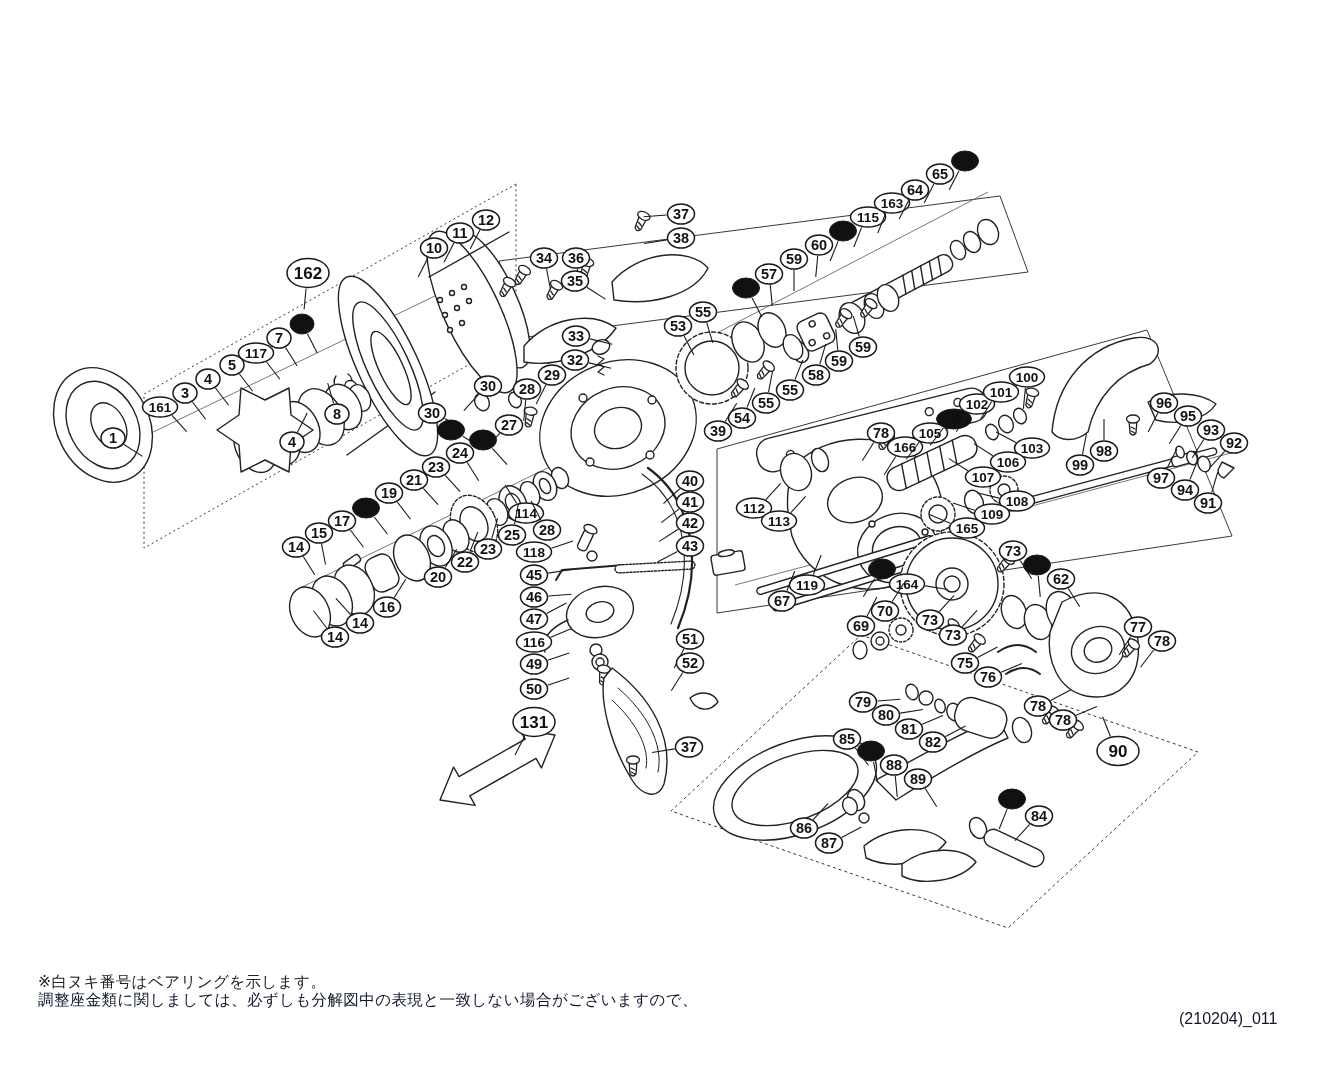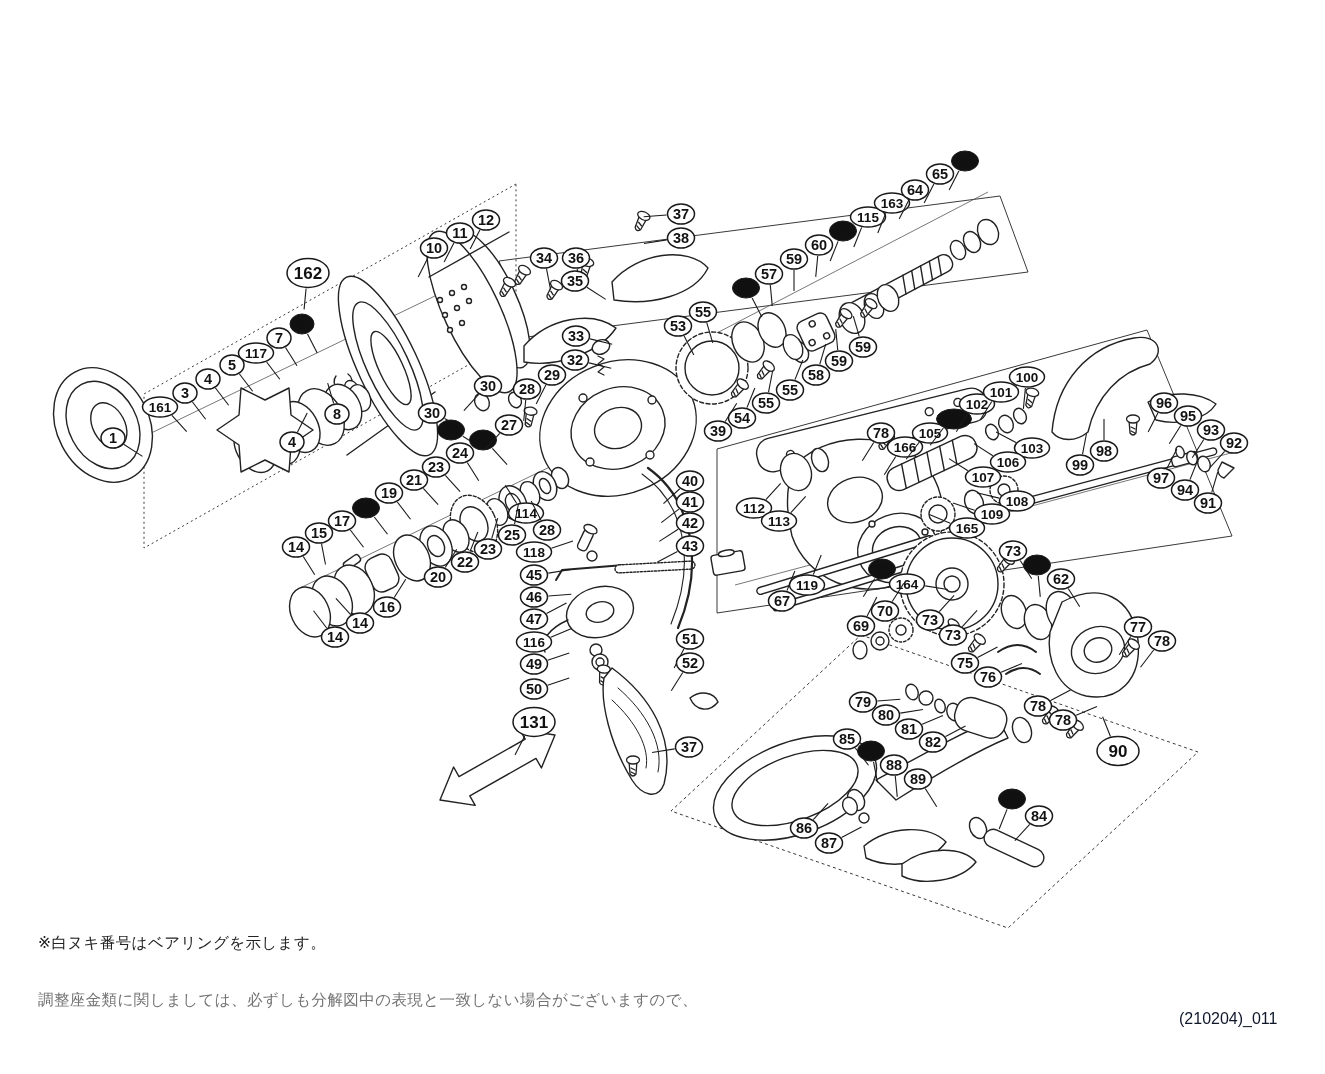--- a/index.html
+++ b/index.html
@@ -4,22 +4,22 @@
 <style>
   html,body{margin:0;padding:0}
   body{
     width:1325px;height:1074px;background:#ffffff;position:relative;overflow:hidden;
     font-family:"Liberation Sans","DejaVu Sans",sans-serif;color:#1a1a1a;
   }
   #diagram-svg{position:absolute;left:0;top:0}
   .art{fill:#ffffff;stroke:#222222;stroke-width:1.4;stroke-linejoin:round;stroke-linecap:round}
   .axis{stroke:#555;stroke-width:0.8}
   .co-label{text-anchor:middle;font-weight:bold;font-family:"Liberation Sans","DejaVu Sans",sans-serif;fill:#111}
-  .notes{position:absolute;left:38px;top:931px;font-size:15.5px;line-height:23px;letter-spacing:.4px;color:#222}
-  .disclaimer{position:absolute;left:38px;top:989px;font-size:15.5px;line-height:22px;letter-spacing:.4px;color:#737373}
+  .notes{position:absolute;left:38px;top:970px;font-size:15.5px;line-height:23px;letter-spacing:.4px;color:#222}
+  .disclaimer{position:absolute;left:38px;top:989px;font-size:15.5px;line-height:22px;letter-spacing:.4px;color:#0f172a}
   .doc-code{position:absolute;left:1179px;top:1010px;font-size:16px;color:#0f172a}
 </style>
 </head>
 <body>
 
 <div>
 
 <svg id="diagram-svg" viewBox="0 0 1325 1074" width="1325" height="1074" xmlns="http://www.w3.org/2000/svg">
   <defs>
     <g id="screw" fill="#fff" stroke="#222" stroke-width="1.3">

